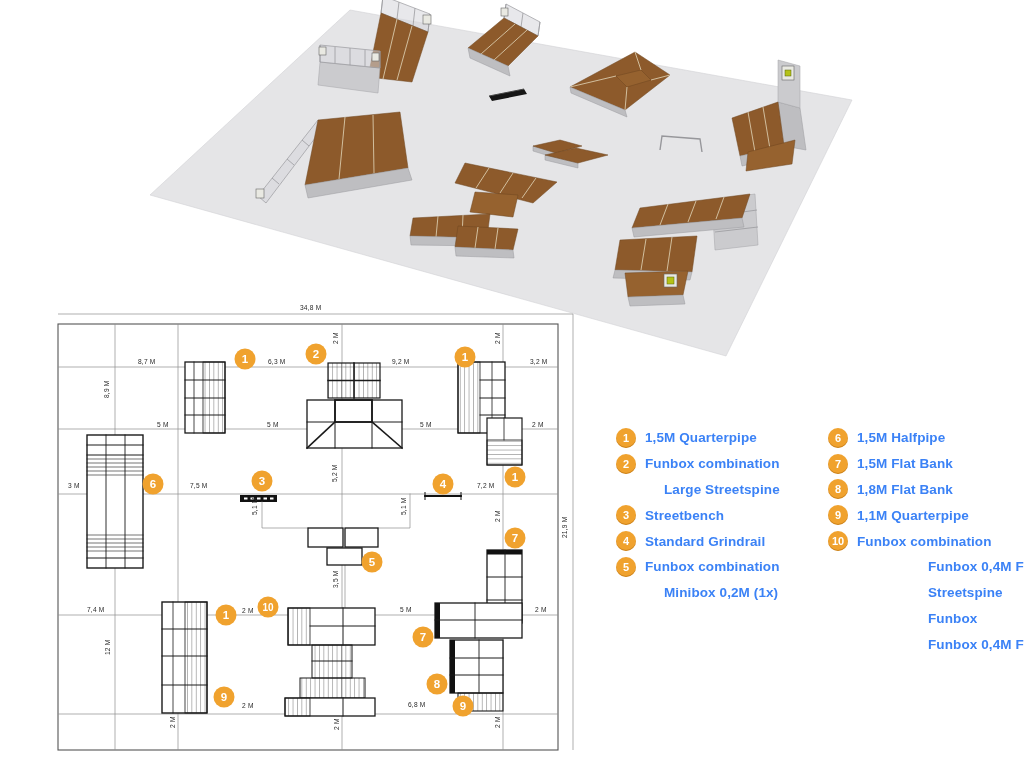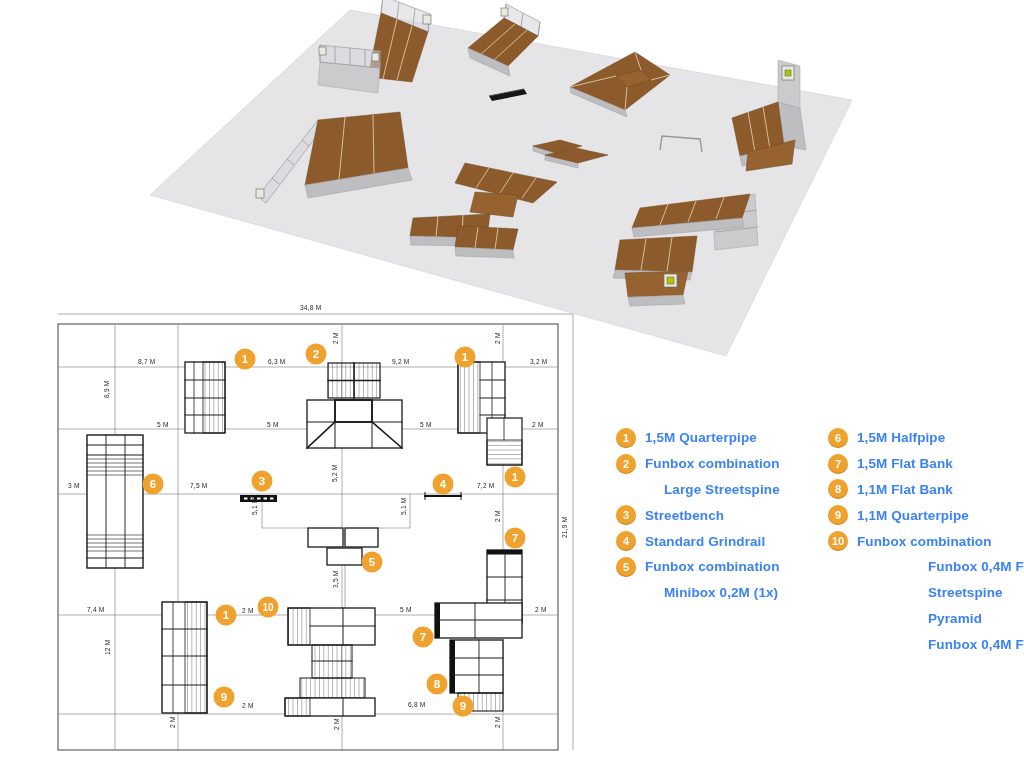--- a/index.html
+++ b/index.html
@@ -442,36 +442,36 @@
       <div class="lrow">
         <span class="lnum">6</span>
         <span class="llabel">1,5M Halfpipe</span>
       </div>
       <div class="lrow">
         <span class="lnum">7</span>
         <span class="llabel">1,5M Flat Bank</span>
       </div>
       <div class="lrow">
         <span class="lnum">8</span>
-        <span class="llabel">1,1M Flat Bank</span>
+        <span class="llabel">1,8M Flat Bank</span>
       </div>
       <div class="lrow">
         <span class="lnum">9</span>
         <span class="llabel">1,1M Quarterpipe</span>
       </div>
       <div class="lrow">
         <span class="lnum">10</span>
         <span class="llabel">Funbox combination</span>
       </div>
       <div class="lrow sub">
         <span class="llabel">Funbox 0,4M Flat - Fly</span>
       </div>
       <div class="lrow sub">
         <span class="llabel">Streetspine</span>
       </div>
       <div class="lrow sub">
-        <span class="llabel">Pyramid</span>
+        <span class="llabel">Funbox</span>
       </div>
       <div class="lrow sub">
         <span class="llabel">Funbox 0,4M Flat - Fly</span>
       </div>
     </div>
 </div>
 
 </body></html>

